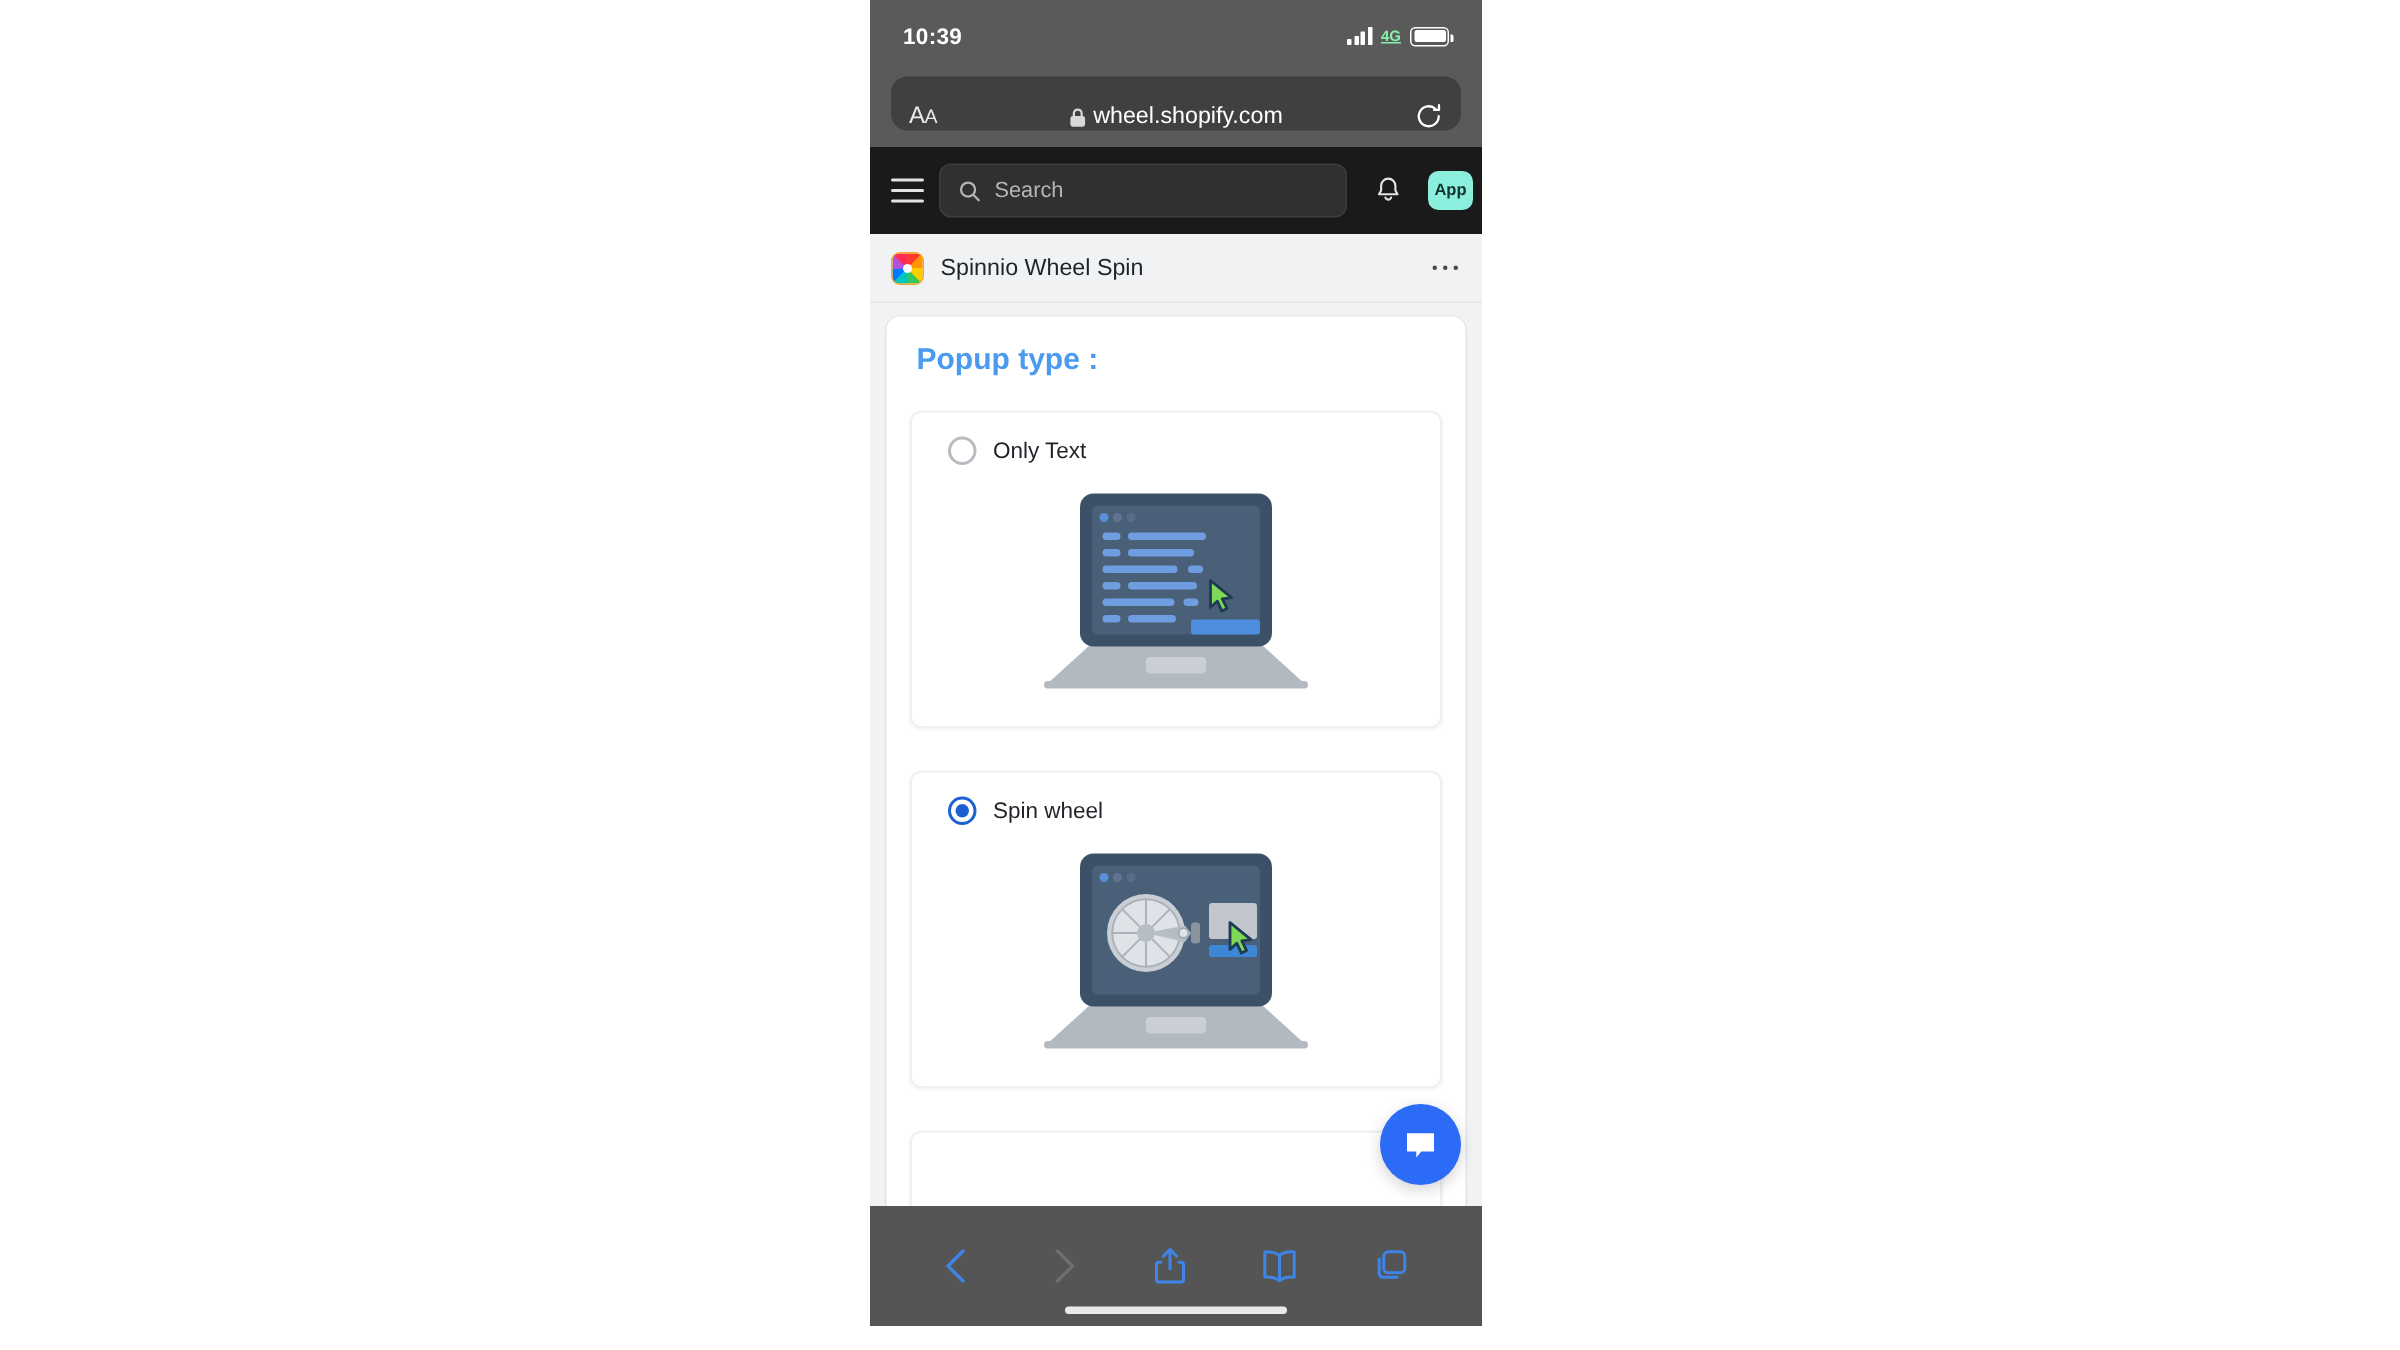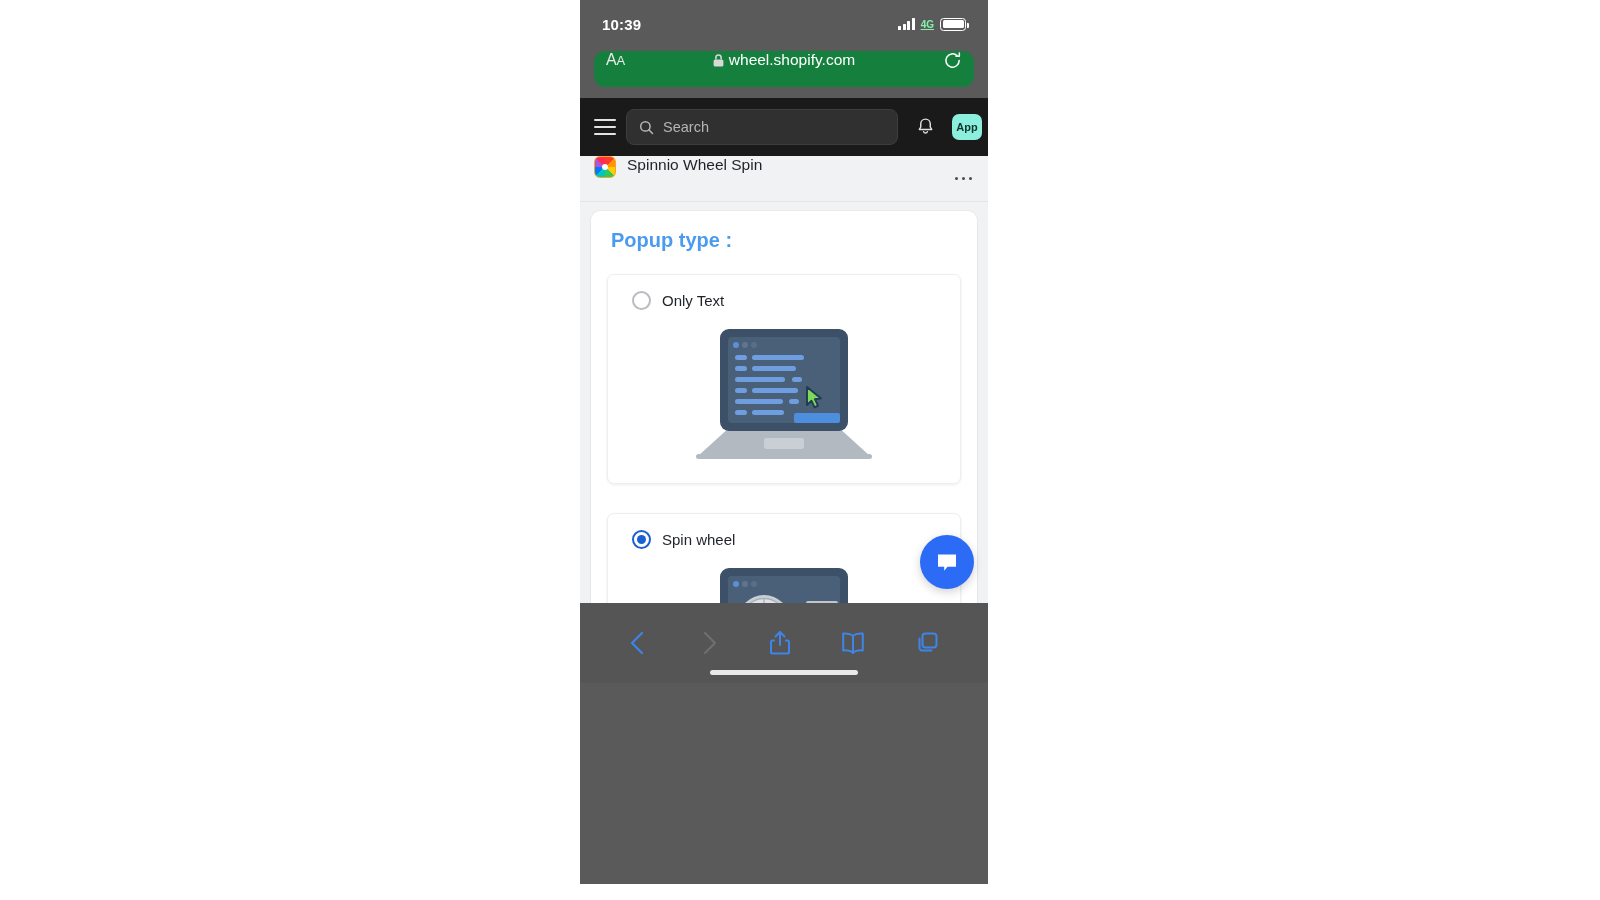--- a/index.html
+++ b/index.html
@@ -50,36 +50,36 @@
     width:2px; height:5px; background:#fff; border-radius:0 1px 1px 0;
   }
   .battery b { display:block; width:100%; height:100%; background:#fff; border-radius:1.5px; }
 
   
   #url-bar-wrap {
     height: 50px; background:#5a5a5a;
     display:flex; align-items:center; padding: 0 14px 8px 14px;
   }
   #url-bar {
-    flex:1; height:36px; background:#15803d; border-radius:11px;
-    display:flex; align-items:flex-start; padding: 0 12px; position:relative;
+    flex:1; height:36px; background:#404040; border-radius:11px;
+    display:flex; align-items:flex-end; padding: 0 12px; position:relative;
   }
   #aa-button { color:#e9e9e9; font-size:13px; letter-spacing:-0.3px; }
   #aa-button .big { font-size:16px; }
   #url-center {
     position:absolute; left:0; right:0; display:flex;
     align-items:center; justify-content:center; gap:5px; pointer-events:none;
   }
   #lock-icon { display:block; }
   #url-text { color:#ffffff; font-size:15.5px; }
   #reload-button { margin-left:auto; display:flex; }
 
   
   #viewport {
-    height: 505px; background:#0369a1; position:relative; overflow:hidden;
+    height: 706px; background:#0369a1; position:relative; overflow:hidden;
   }
 
   
   #shop-nav {
     height: 58px; background:#1a1a1a;
     display:flex; align-items:center; gap:10px; padding: 0 8px 0 14px;
   }
   #hamburger { width:22px; display:flex; flex-direction:column; gap:5px; cursor:pointer; }
   #hamburger span { display:block; height:2px; background:#e3e3e3; border-radius:1px; }
   #shop-search {
@@ -91,21 +91,21 @@
   #bell-button { width:34px; display:flex; align-items:center; justify-content:center; }
   #app-badge {
     width:30px; height:26px; background:#8ceedd; border-radius:7px;
     display:flex; align-items:center; justify-content:center;
     color:#11342c; font-size:11px; font-weight:600; margin-right:-2px;
   }
 
   
   #app-title-row {
     height: 46px; background:#f1f2f4;
-    display:flex; gap:11px; padding: 0 16px 0 14px;
+    display:flex; align-items:center; gap:11px; padding: 0 16px 0 14px;
     border-bottom: 1px solid #e3e4e6;
   }
   #app-icon {
     width:22px; height:22px; border-radius:6px; flex:none;
     background:
       conic-gradient(from 0deg,
         #ff3b30 0deg 45deg, #ff9500 45deg 90deg, #ffcc00 90deg 135deg,
         #34c759 135deg 180deg, #00c7be 180deg 225deg, #007aff 225deg 270deg,
         #af52de 270deg 315deg, #ff2d55 315deg 360deg);
     position:relative;

